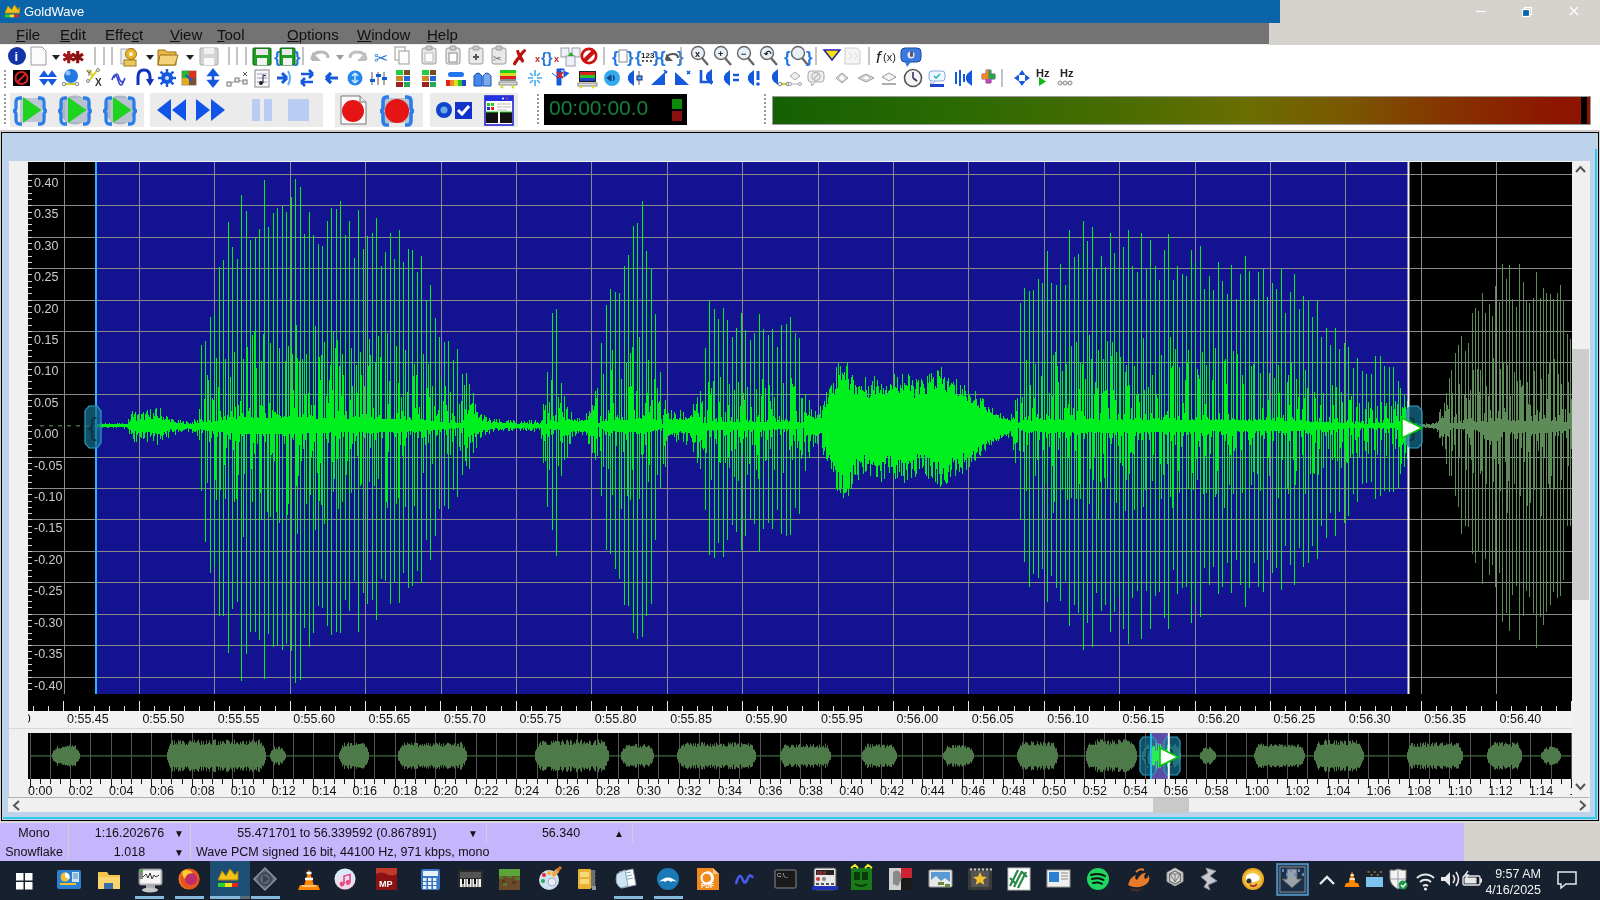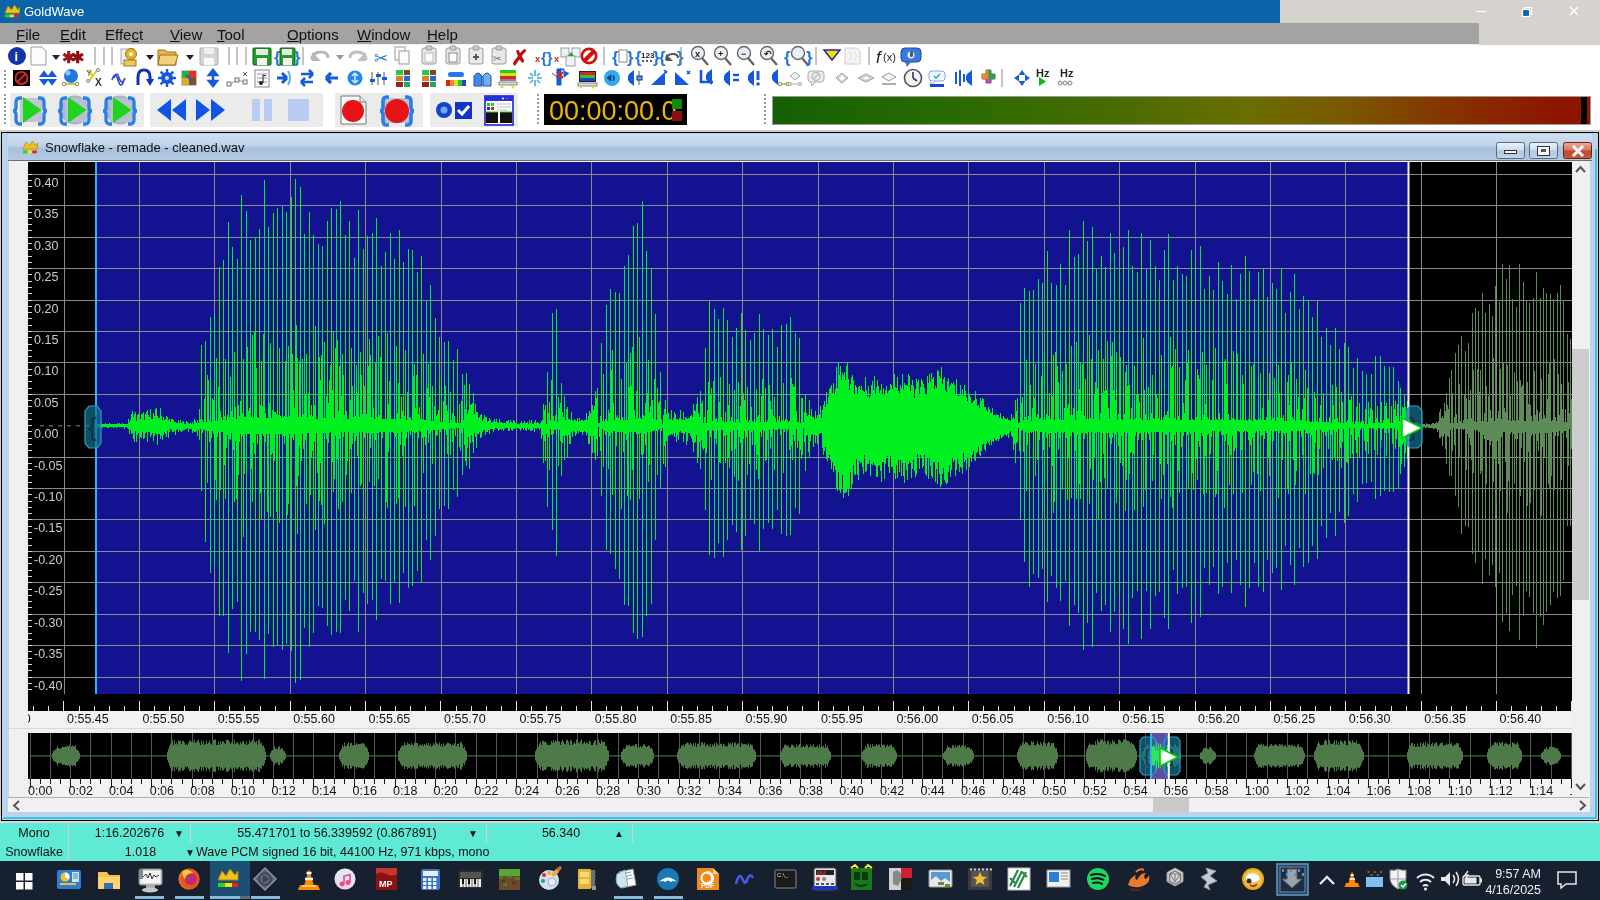--- a/index.html
+++ b/index.html
@@ -1,33 +1,33 @@
 <!DOCTYPE html>
 <html><head><meta charset="utf-8"><style>
 *{margin:0;padding:0;box-sizing:border-box}
 html,body{width:1600px;height:900px;overflow:hidden;font-family:"Liberation Sans",sans-serif;background:#d6d3ce}
 .abs{position:absolute}
 #titlebar{position:absolute;left:0;top:0;width:1280px;height:23px;background:#0c64a8;color:#fff}
 #titlebar .txt{position:absolute;left:24px;top:4px;font-size:13px}
-#menubar{position:absolute;left:0;top:23px;width:1479px;height:22px;background:#a3a3a3;border-bottom:1px solid #f0f0f0;font-size:15px;color:#111}
+#menubar{position:absolute;left:0;top:23px;width:1269px;height:22px;background:#737373;border-bottom:1px solid #f0f0f0;font-size:15px;color:#111}
 #menubar span.m{position:absolute;top:3px}
 #tb1{position:absolute;left:0;top:45px;width:1600px;height:22px;background:#fff}
 #tb2{position:absolute;left:0;top:67px;width:1600px;height:24px;background:#fff}
 #ctrl{position:absolute;left:0;top:91px;width:1600px;height:40px;background:#fff;border-bottom:1px solid #c8c8c8}
 #timebox{position:absolute;left:544px;top:94px;width:143px;height:31px;background:#000}
-#timebox .t{position:absolute;left:5px;top:2px;font-size:27px;color:#eab308;letter-spacing:0px}
+#timebox .t{position:absolute;left:5px;top:2px;font-size:21px;color:#15803d;letter-spacing:0px}
 #meter{position:absolute;left:772px;top:96px;width:819px;height:29px;border:1px solid #999;background:linear-gradient(90deg,#156004 0%,#2a6a02 22%,#486c01 42%,#6a6e00 58%,#7a5800 70%,#853500 82%,#8d1500 96%,#8d1500 100%)}
 #meter .cap{position:absolute;right:3px;top:0;width:6px;height:27px;background:#000}
 .grip{position:absolute;width:2px;background-image:repeating-linear-gradient(#999 0 2px,transparent 2px 4px)}
 #child{position:absolute;left:1px;top:132px;width:1598px;height:689px;background:#bdd3ec;border:1px solid #000}
 #ctitle{position:absolute;left:6px;top:1px;right:6px;height:27px;background:linear-gradient(#cfdff0 0%,#bfd3e8 45%,#a8c0dc 55%,#b4c9e2 100%);font-size:13px;color:#111;border-bottom:1px solid #6e6e6e}
 #client{position:absolute;left:7px;top:28px;right:8px;bottom:9px;background:#f0f0f0}
 .winbtn{position:absolute;top:8px;width:29px;height:17px;border-radius:2.5px;border:1px solid #5a6b7d;background:linear-gradient(#e7f1fb 0%,#cdddf0 45%,#b0c8e2 55%,#c2d4e8 100%)}
 #closebtn{background:linear-gradient(#e9a896 0%,#d97862 45%,#c04a2e 55%,#c65a40 100%);border-color:#6b2315}
-#statusbar{position:absolute;left:0;top:822px;width:1600px;height:39px;background:#5eead4;font-size:12.5px;color:#111}
+#statusbar{position:absolute;left:0;top:822px;width:1464px;height:39px;background:#c4b5fd;font-size:12.5px;color:#111}
 #statusbar .cell{position:absolute;height:19px;border-right:1px solid #d0d0d0;text-align:center;padding-top:2px}
 #taskbar{position:absolute;left:0;top:861px;width:1600px;height:39px;background:#16202e}
 .vsb{position:absolute;background:#f0f0f0}
 </style></head><body>
 
 <div id="titlebar">
  <svg class="abs" style="left:4px;top:4px" width="16" height="15" viewBox="0 0 16 15">
       <path d="M1 9 l3 -7 3.5 4 3 -5 3.5 5 1.5 -3 v6 Z" fill="#f2c21a" stroke="#b8920a" stroke-width="0.8"></path>
       <rect x="1" y="10.5" width="4.6" height="2.8" fill="#2bd42b"></rect>
       <rect x="5.6" y="10.5" width="4.6" height="2.8" fill="#f2e21a"></rect>
@@ -369,42 +369,20 @@
 <div id="timebox">
     <span class="t">00:00:00.0</span>
  <div class="abs" style="left:128px;top:5px;width:10px;height:10px;background:#0c8a0c"></div>
  <div class="abs" style="left:128px;top:17px;width:10px;height:10px;background:#8a1010"></div>
 </div>
 <div id="meter">
     <div class="cap"></div>
   </div>
 
 <div id="child">
- <div id="ctitle">
-  <svg class="abs" style="left:14px;top:6px" width="16" height="15" viewBox="0 0 16 15">
-        <path d="M1 9 l3 -7 3.5 4 3 -5 3.5 5 1.5 -3 v6 Z" fill="#f2c21a" stroke="#b8920a" stroke-width="0.8"></path>
-        <rect x="1" y="10.5" width="4.6" height="2.8" fill="#2bd42b"></rect>
-        <rect x="5.6" y="10.5" width="4.6" height="2.8" fill="#f2e21a"></rect>
-        <rect x="10.2" y="10.5" width="4.6" height="2.8" fill="#e82222"></rect>
-      </svg>
-  <span class="abs" style="left:37px;top:6px">Snowflake - remade - cleaned.wav</span>
-  <div class="winbtn" style="left:1488px">
-        <div class="abs" style="left:7px;top:7px;width:13px;height:4px;background:#f8fafc;border:1px solid #333"></div>
-      </div>
-  <div class="winbtn" style="left:1521px">
-        <div class="abs" style="left:7px;top:3px;width:13px;height:10px;background:#f8fafc;border:1.5px solid #333"></div>
-        <div class="abs" style="left:11px;top:6px;width:5px;height:3px;background:#555"></div>
-      </div>
-  <div class="winbtn" id="closebtn" style="left:1555px">
-        <svg class="abs" style="left:6px;top:1px" width="16" height="14" viewBox="0 0 16 14">
-          <path d="M3 2 l10 10 M13 2 L3 12" stroke="#fff" stroke-width="3"></path>
-          <path d="M3 2 l10 10 M13 2 L3 12" stroke="#e8eef4" stroke-width="1.6"></path>
-        </svg>
-      </div>
- </div>
  <div id="client"></div>
  <div class="abs" style="right:1px;top:16px;bottom:1px;width:2px;background:#30c8e8"></div>
  <div class="abs" style="left:1px;right:1px;bottom:1px;height:2px;background:#30c8e8"></div>
 </div>
 
 <svg style="position:absolute;left:0;top:0" width="1600" height="900" viewBox="0 0 1600 900" font-family="Liberation Sans, sans-serif">
     <rect x="28" y="162" width="1544" height="532" fill="#000000"></rect>
     <rect x="95.5" y="162" width="1313" height="532" fill="#131391"></rect>
     <path d="M64.5 162V694M139.5 162V694M214.5 162V694M290.5 162V694M365.5 162V694M441.5 162V694M516.5 162V694M591.5 162V694M667.5 162V694M742.5 162V694M818.5 162V694M893.5 162V694M968.5 162V694M1044.5 162V694M1119.5 162V694M1195.5 162V694M1270.5 162V694M1345.5 162V694M1421.5 162V694M1496.5 162V694M1572.5 162V694" stroke="#8a8a8a" stroke-width="1"></path>
     <path d="M28 174.5H1572M28 205.5H1572M28 237.5H1572M28 268.5H1572M28 300.5H1572M28 331.5H1572M28 362.5H1572M28 394.5H1572M28 457.5H1572M28 488.5H1572M28 519.5H1572M28 551.5H1572M28 582.5H1572M28 614.5H1572M28 645.5H1572M28 677.5H1572" stroke="#8a8a8a" stroke-width="1"></path>
@@ -552,21 +530,21 @@
 </div>
 
 <div id="statusbar">
  <div style="position:absolute;left:0;top:0;width:1600px;height:1px;background:#dcdcdc"></div>
  <div class="cell" style="left:0;top:2px;width:69px">Mono</div>
  <div class="cell" style="left:69px;top:2px;width:122px">1:16.202676<span style="position:absolute;right:6px;top:4px;font-size:10px">▼</span></div>
  <div class="cell" style="left:188px;top:2px;width:299px">55.471701 to 56.339592 (0.867891)<span style="position:absolute;right:8px;top:4px;font-size:10px">▼</span></div>
  <div class="cell" style="left:490px;top:2px;width:143px">56.340<span style="position:absolute;right:8px;top:4px;font-size:10px">▲</span></div>
  <div class="cell" style="left:633px;top:2px;width:967px;border-right:none"></div>
  <div class="cell" style="left:0;top:21px;width:69px">Snowflake</div>
- <div class="cell" style="left:80px;top:21px;width:122px">1.018<span style="position:absolute;right:6px;top:4px;font-size:10px">▼</span></div>
+ <div class="cell" style="left:69px;top:21px;width:122px">1.018<span style="position:absolute;right:6px;top:4px;font-size:10px">▼</span></div>
  <div class="cell" style="left:191px;top:21px;width:1409px;border-right:none;text-align:left;padding-left:5px">Wave PCM signed 16 bit, 44100 Hz, 971 kbps, mono</div>
 </div>
 
 <div id="taskbar"></div>
 <svg style="position:absolute;left:0;top:0" width="1600" height="900" viewBox="0 0 1600 900" font-family="Liberation Sans, sans-serif">
     <g fill="#fefefe">
       <rect x="16" y="873" width="7.5" height="7.5"></rect>
       <rect x="25" y="873" width="7.5" height="7.5"></rect>
       <rect x="16" y="882" width="7.5" height="7.5"></rect>
       <rect x="25" y="882" width="7.5" height="7.5"></rect>

